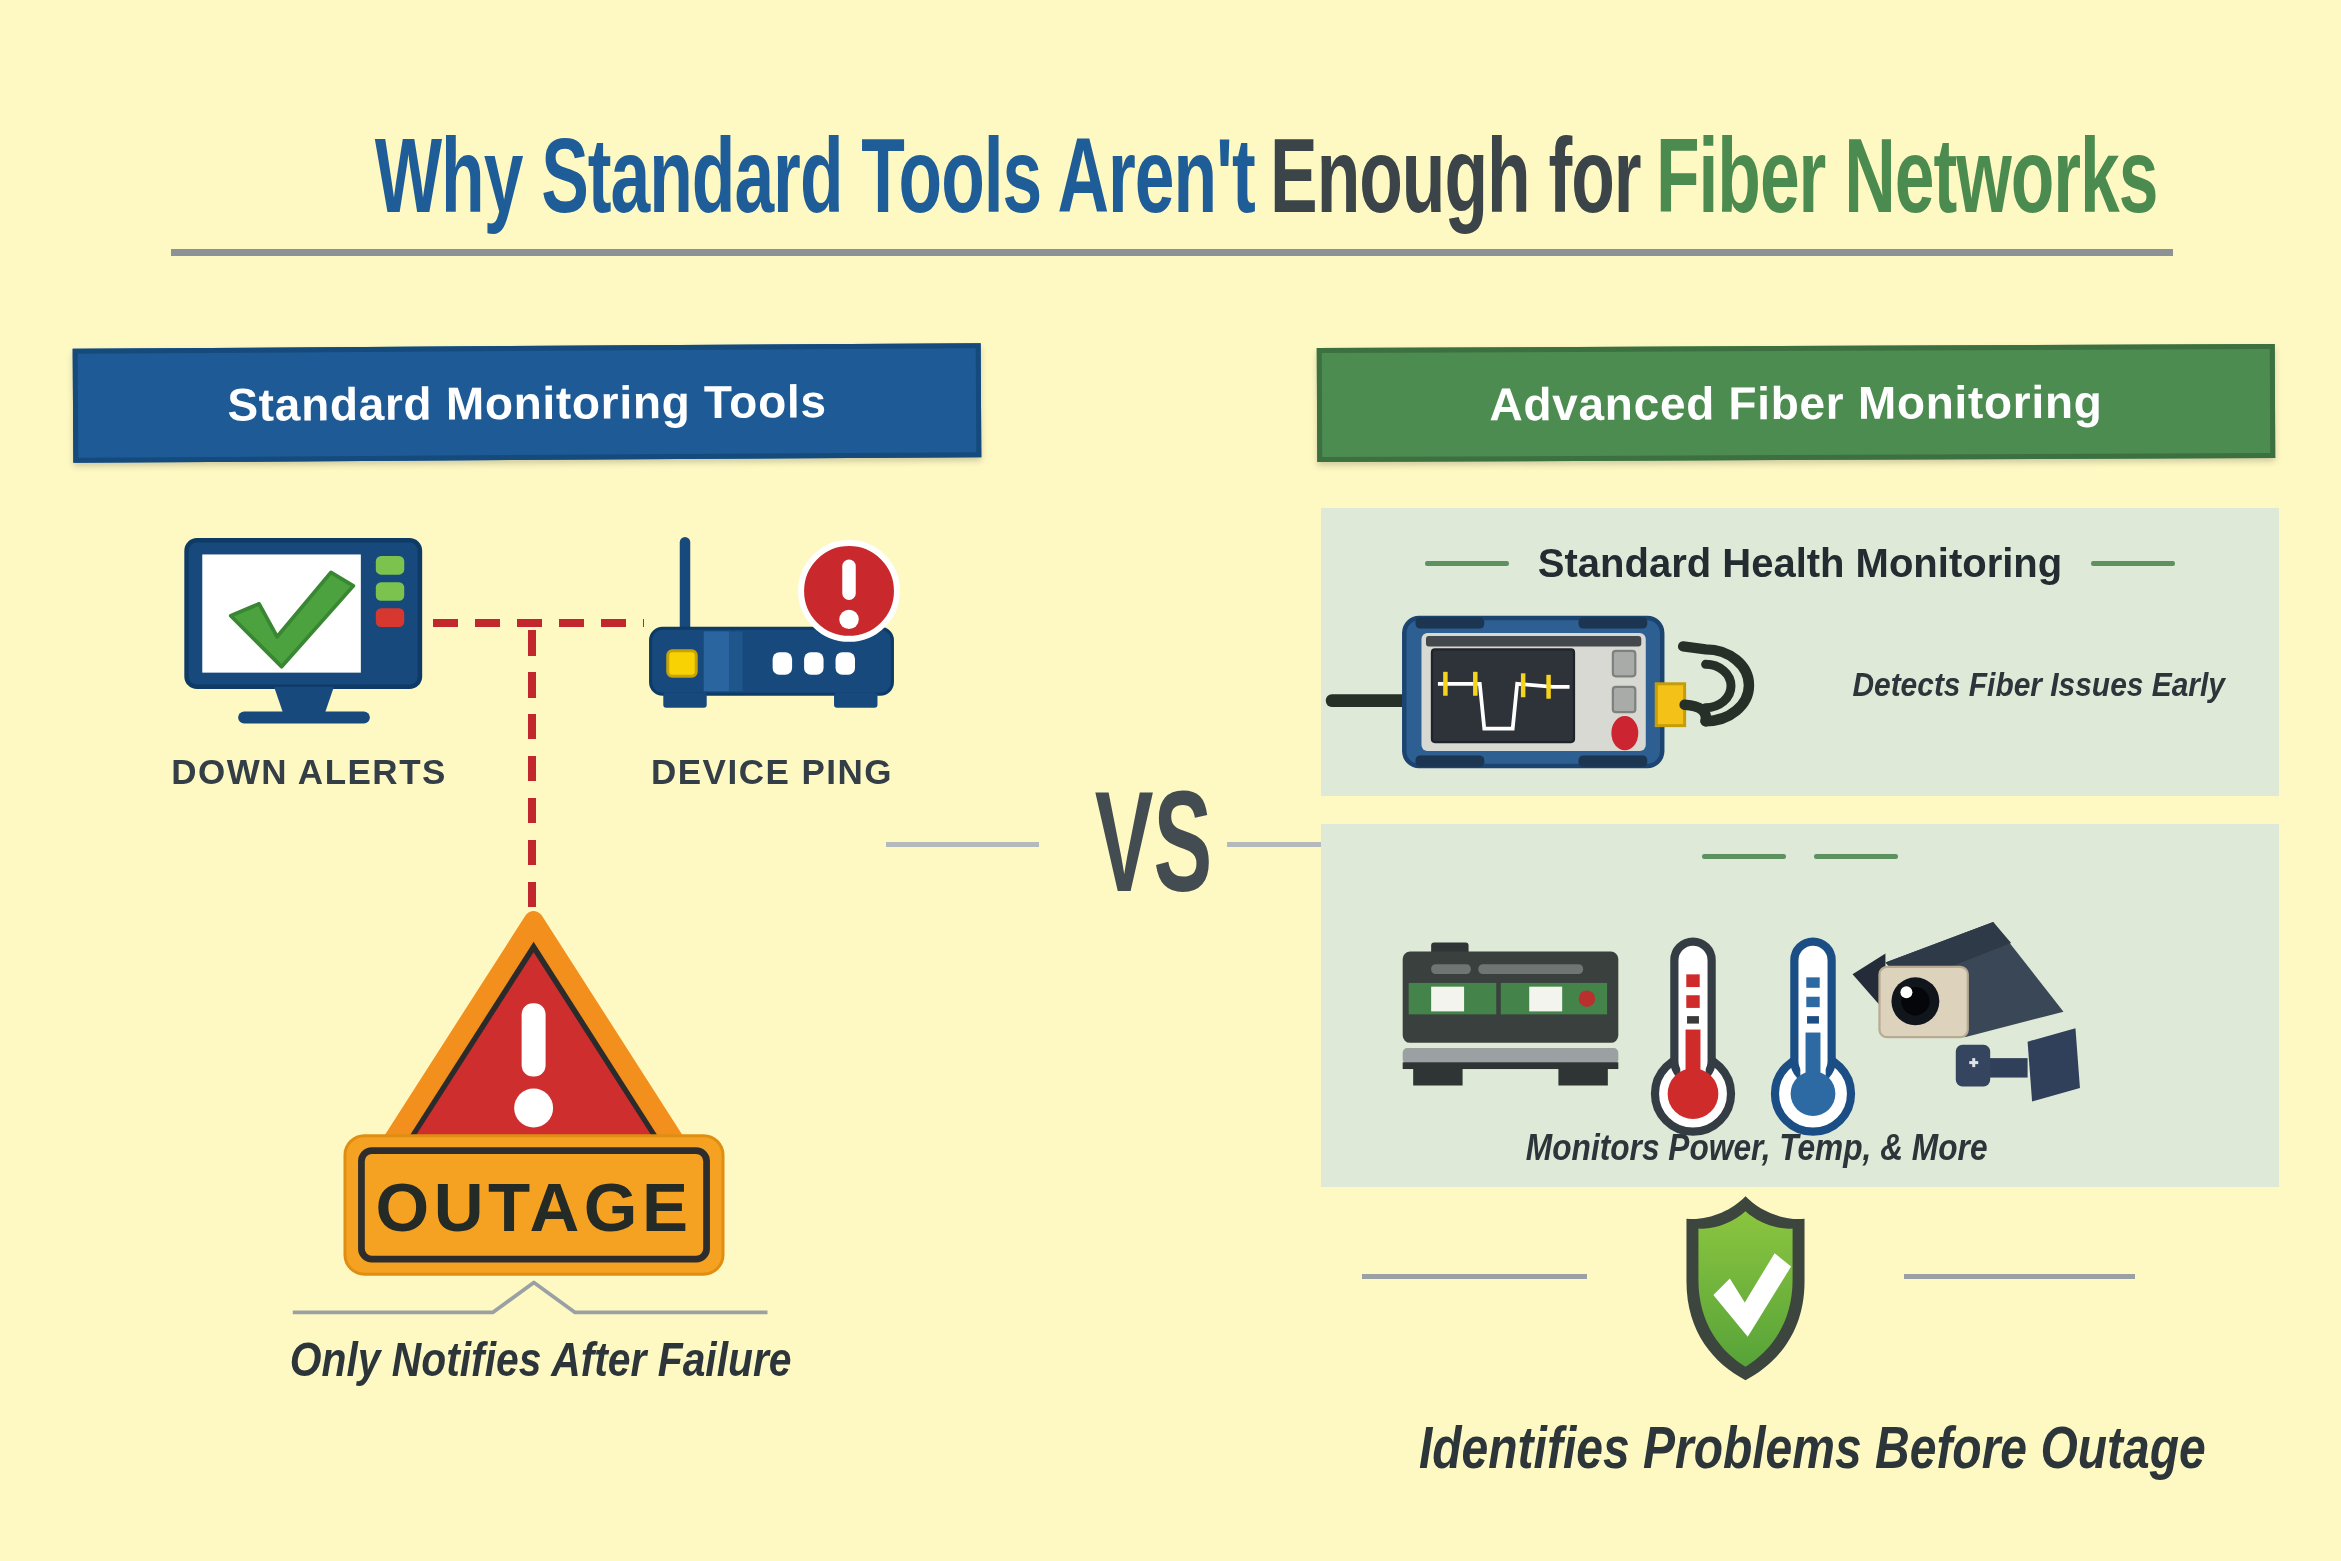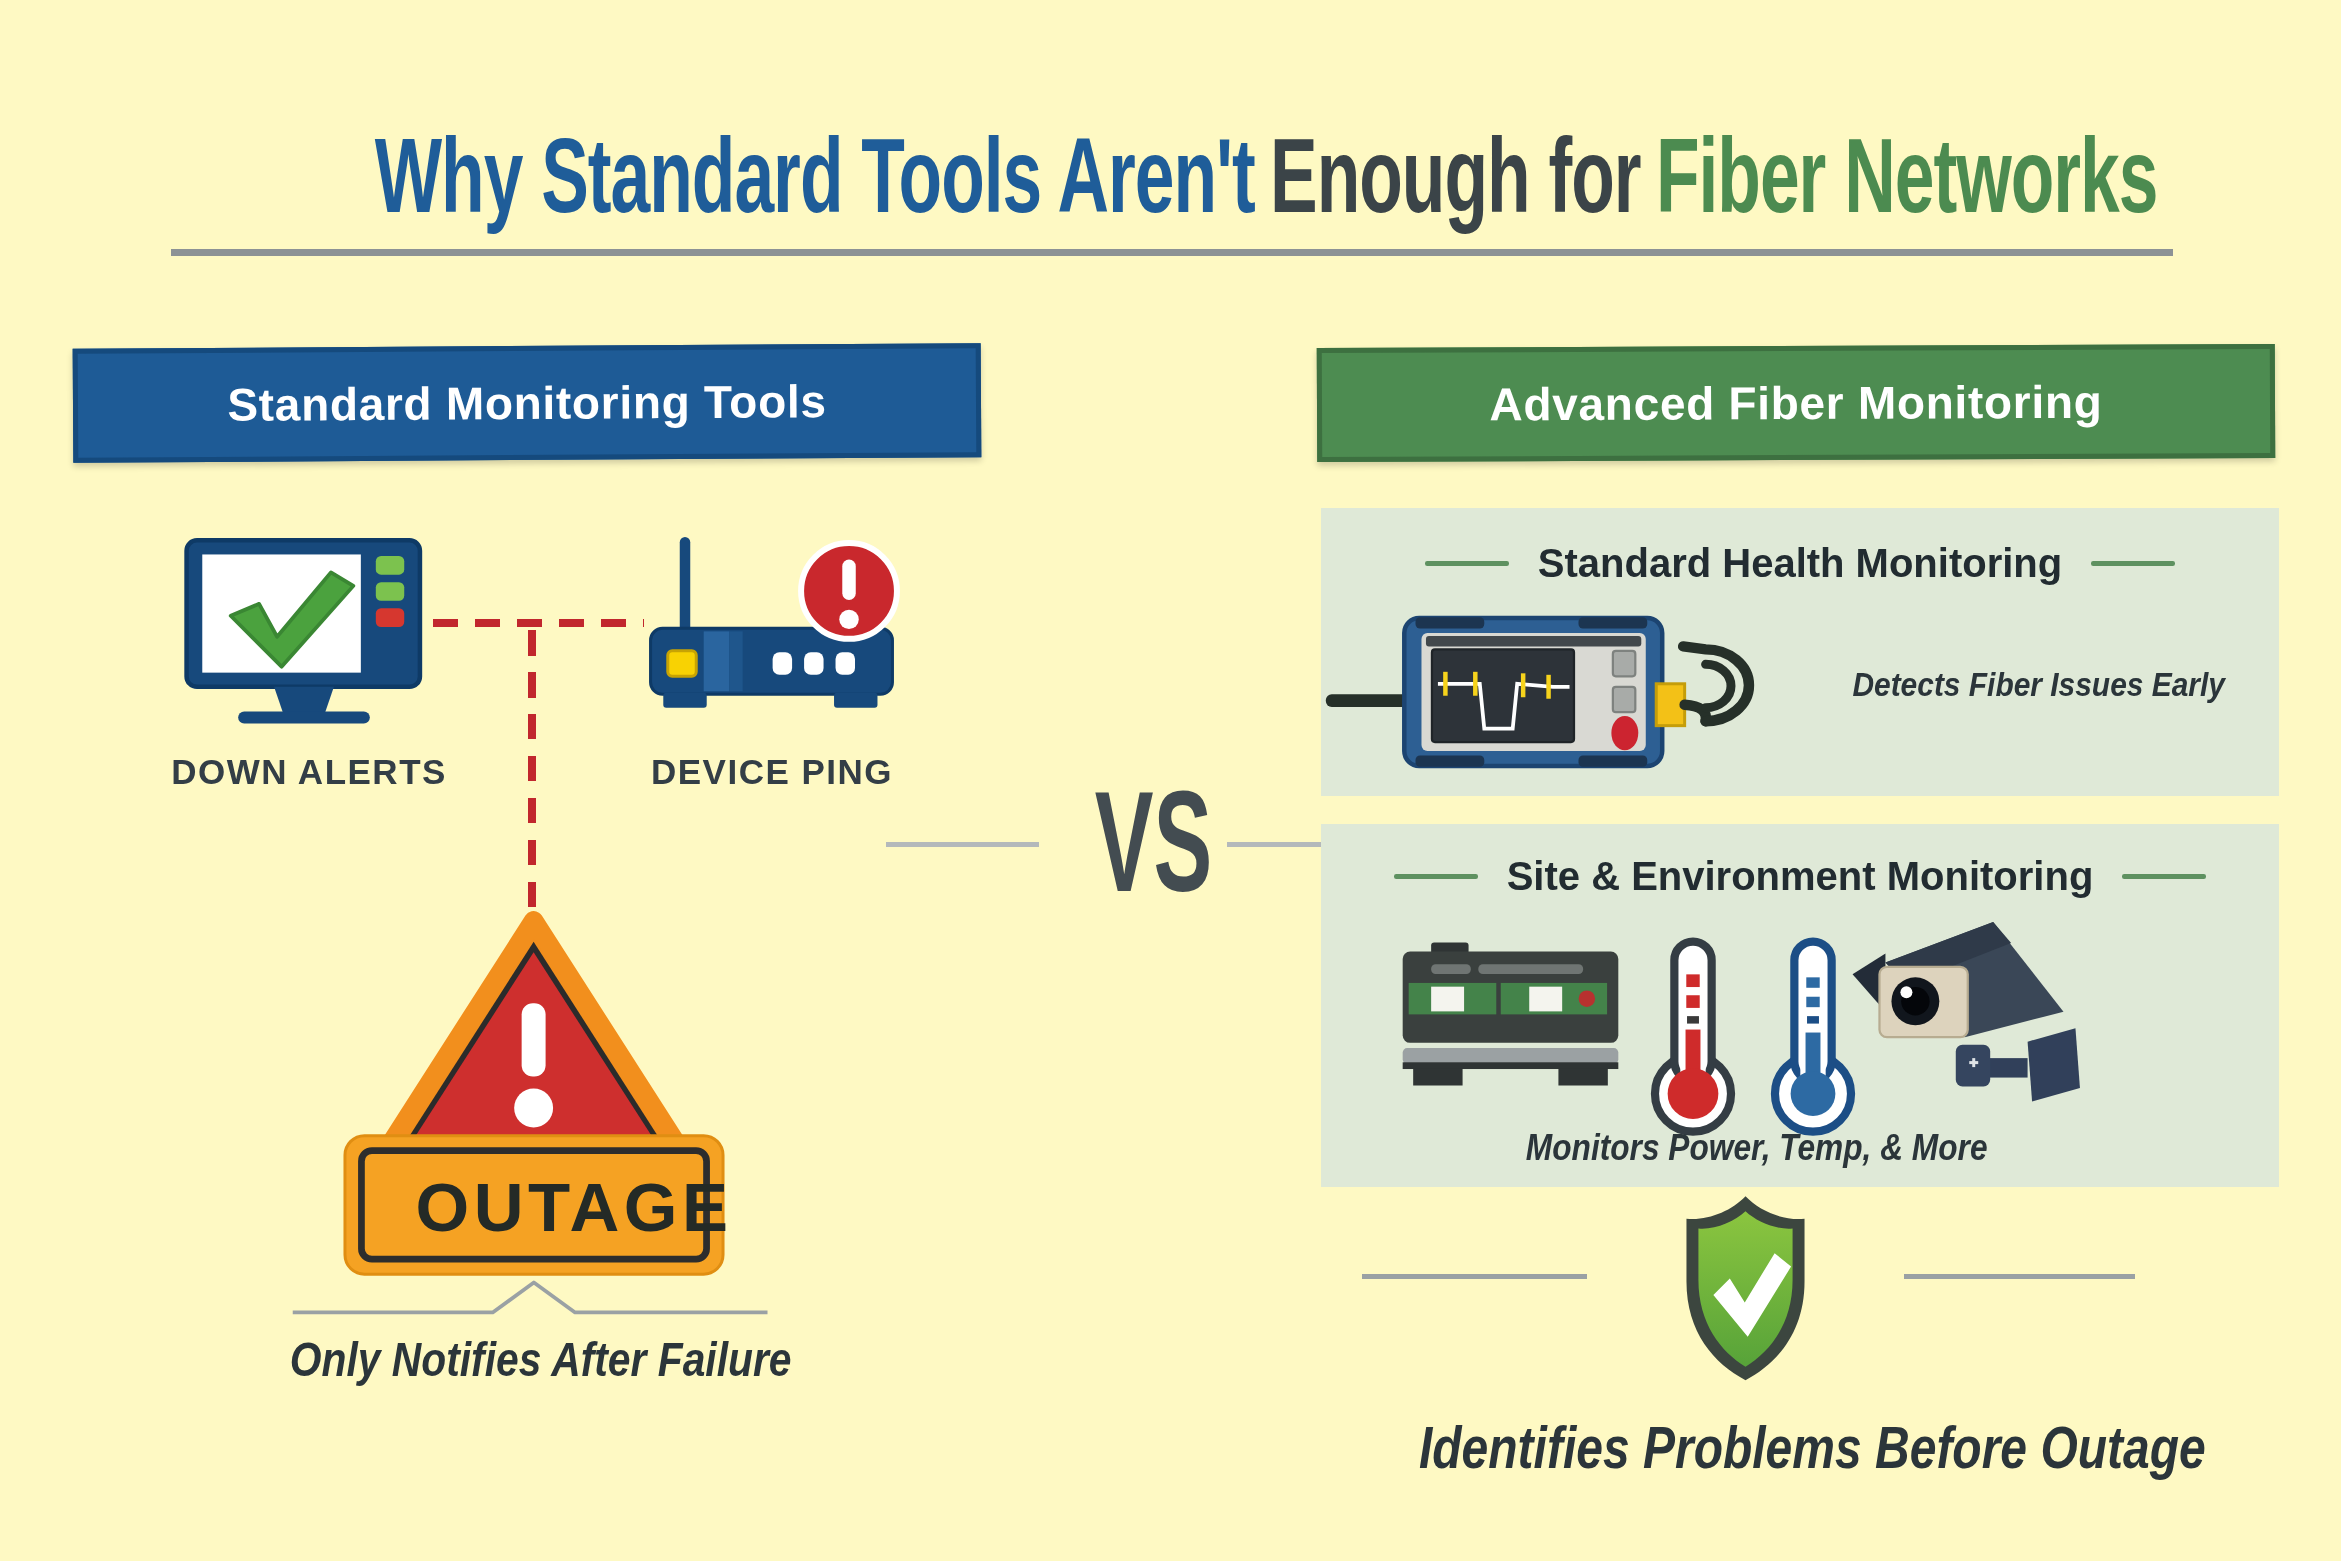--- a/index.html
+++ b/index.html
@@ -17,21 +17,21 @@
           font-size:46px;letter-spacing:0.7px;box-sizing:border-box;box-shadow:0 3.7px 6px rgba(0,0,0,0.18);}
   .banner-blue{top:346px;left:73px;width:908px;height:114px;background:#1e5b96;border:5.2px solid #154a7d;transform:rotate(-0.35deg);}
   .banner-green{top:346px;left:1317px;width:958px;height:114px;background:#4d8c51;border:5.2px solid #3d7040;transform:rotate(-0.25deg);}
   
   .device-label{font-weight:bold;font-size:35px;letter-spacing:1.5px;color:#333e46;text-align:center;white-space:nowrap;}
   .dash-h{top:619px;left:433px;width:211px;height:8.2px;
           background:repeating-linear-gradient(90deg,#c1272d 0 25.5px,transparent 25.5px 42px);}
   .dash-v{top:630px;left:528px;width:8.2px;height:294px;
           background:repeating-linear-gradient(180deg,#c1272d 0 25.5px,transparent 25.5px 42px);}
   .outage-text{top:1142px;left:345px;width:378px;height:132px;line-height:132px;text-align:center;
-               font-size:69px;font-weight:800;letter-spacing:4.5px;color:#242a26;margin-left:40px;}
+               font-size:69px;font-weight:800;letter-spacing:4.5px;color:#242a26;}
   .caption{font-style:italic;font-weight:bold;color:#2b353a;text-align:center;white-space:nowrap;}
   .caption-left{top:1332px;left:247px;width:570px;font-size:48px;transform:scaleX(0.85);}
   
   .vs{top:778px;left:1045px;width:217px;height:127px;line-height:127px;text-align:center;
       font-size:142px;font-weight:bold;color:#434c51;transform:scaleX(0.62);}
   .vs-line{height:5.2px;background:#b4b9bb;}
   
   .panel{background:#dfe9d7;}
   .panel-1{top:508px;left:1321px;width:958px;height:288px;}
   .panel-2{top:824px;left:1321px;width:958px;height:363px;}
@@ -144,21 +144,20 @@
     <rect x="442" y="92" width="38" height="56" fill="#f3c117" stroke="#c59d0a" stroke-width="4"></rect>
     <path d="M480,120 Q512,122 508,142" fill="none" stroke="#263029" stroke-width="14" stroke-linecap="round"></path>
     <path d="M508,142 A58,48 0 0 0 508,46 L478,42" fill="none" stroke="#263029" stroke-width="14" stroke-linecap="round"></path>
     <path d="M508,124 A34,29 0 0 0 508,66" fill="none" stroke="#263029" stroke-width="12" stroke-linecap="round"></path>
   </svg>
   <div class="abs caption caption-p1">Detects Fiber Issues Early</div>
 
   <div class="abs panel panel-2"></div>
   <div class="abs panel-header" style="top:854px;left:1321px;width:958px;position:absolute;">
     <div class="hdr-dash"></div>
-    <div class="panel-title">Site &amp; Environment Monitoring</div>
     <div class="hdr-dash"></div>
   </div>
 
   <svg class="abs" style="top:941px;left:1398px" width="225" height="146" viewBox="0 0 300 195">
     <rect x="44" y="2" width="50" height="24" rx="4" fill="#2f3434"></rect>
     <rect x="6" y="14" width="288" height="122" rx="10" fill="#3a403e"></rect>
     <rect x="44" y="31" width="53" height="13" rx="6" fill="#6f7573"></rect>
     <rect x="107" y="31" width="140" height="13" rx="6" fill="#6f7573"></rect>
     <rect x="14" y="56" width="117" height="42" fill="#44834a"></rect>
     <rect x="137" y="56" width="142" height="42" fill="#44834a"></rect>

